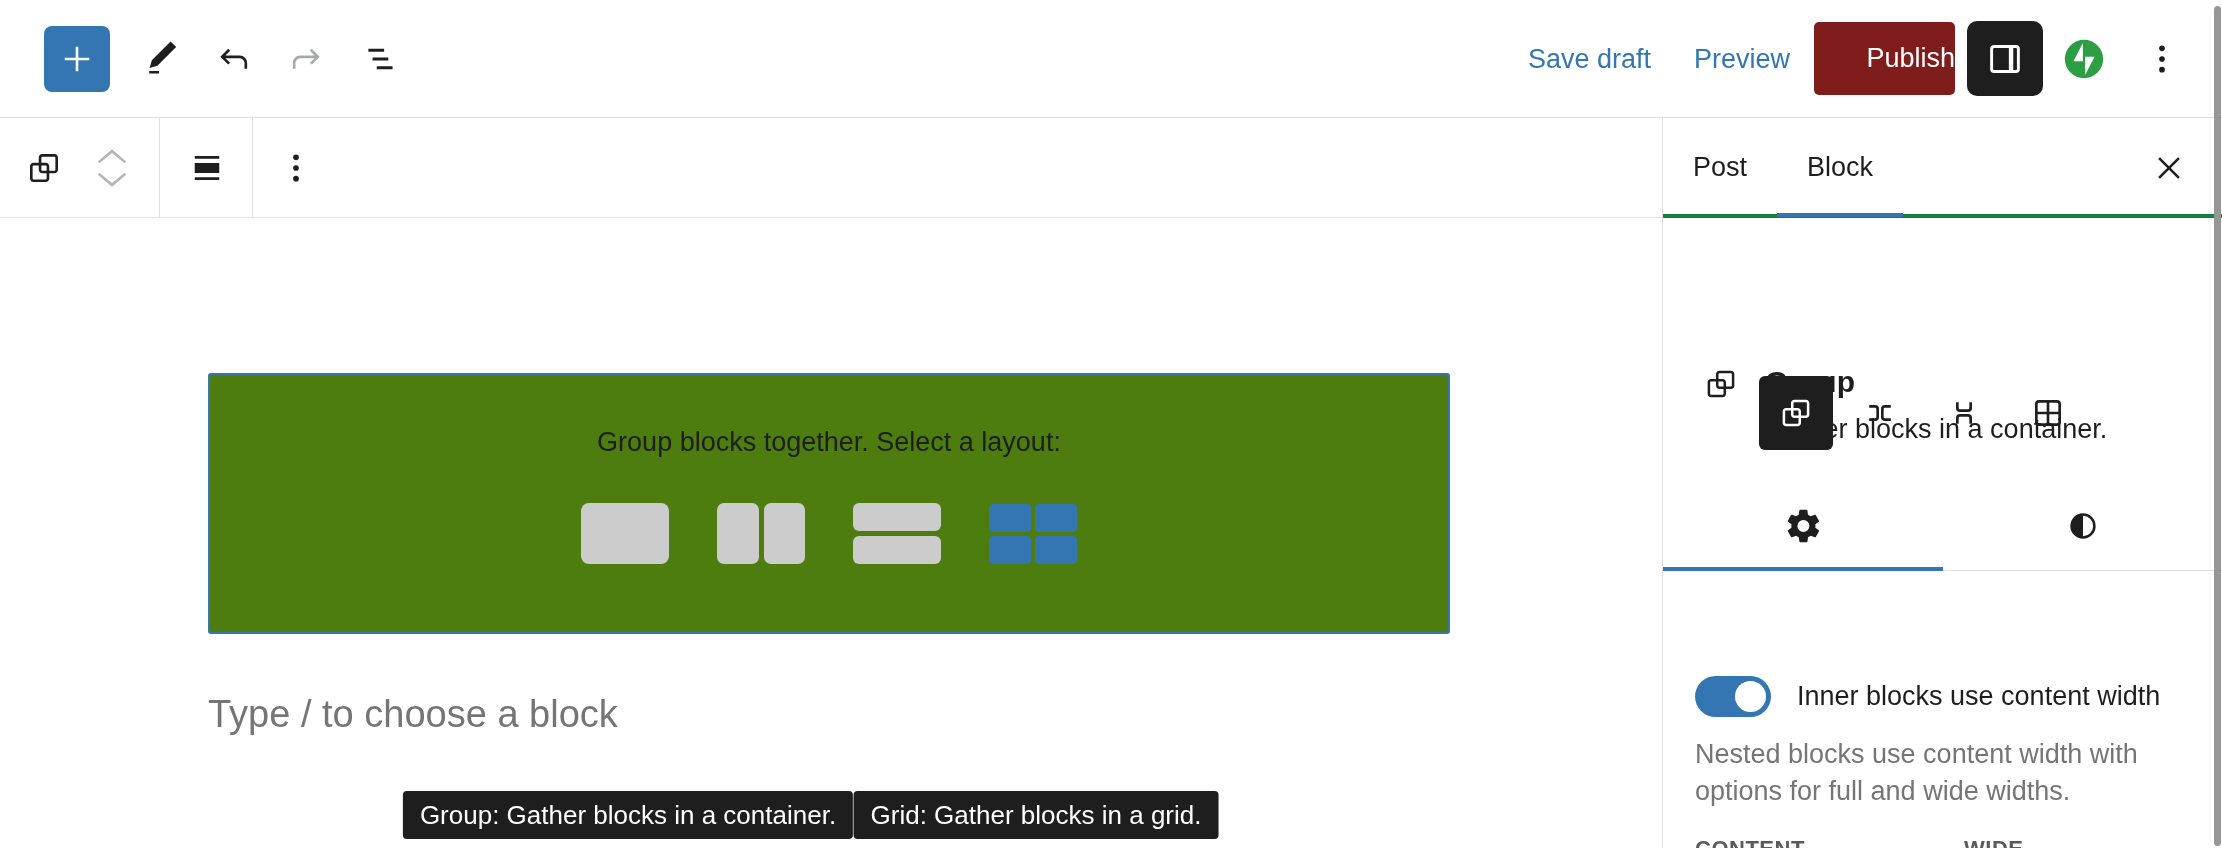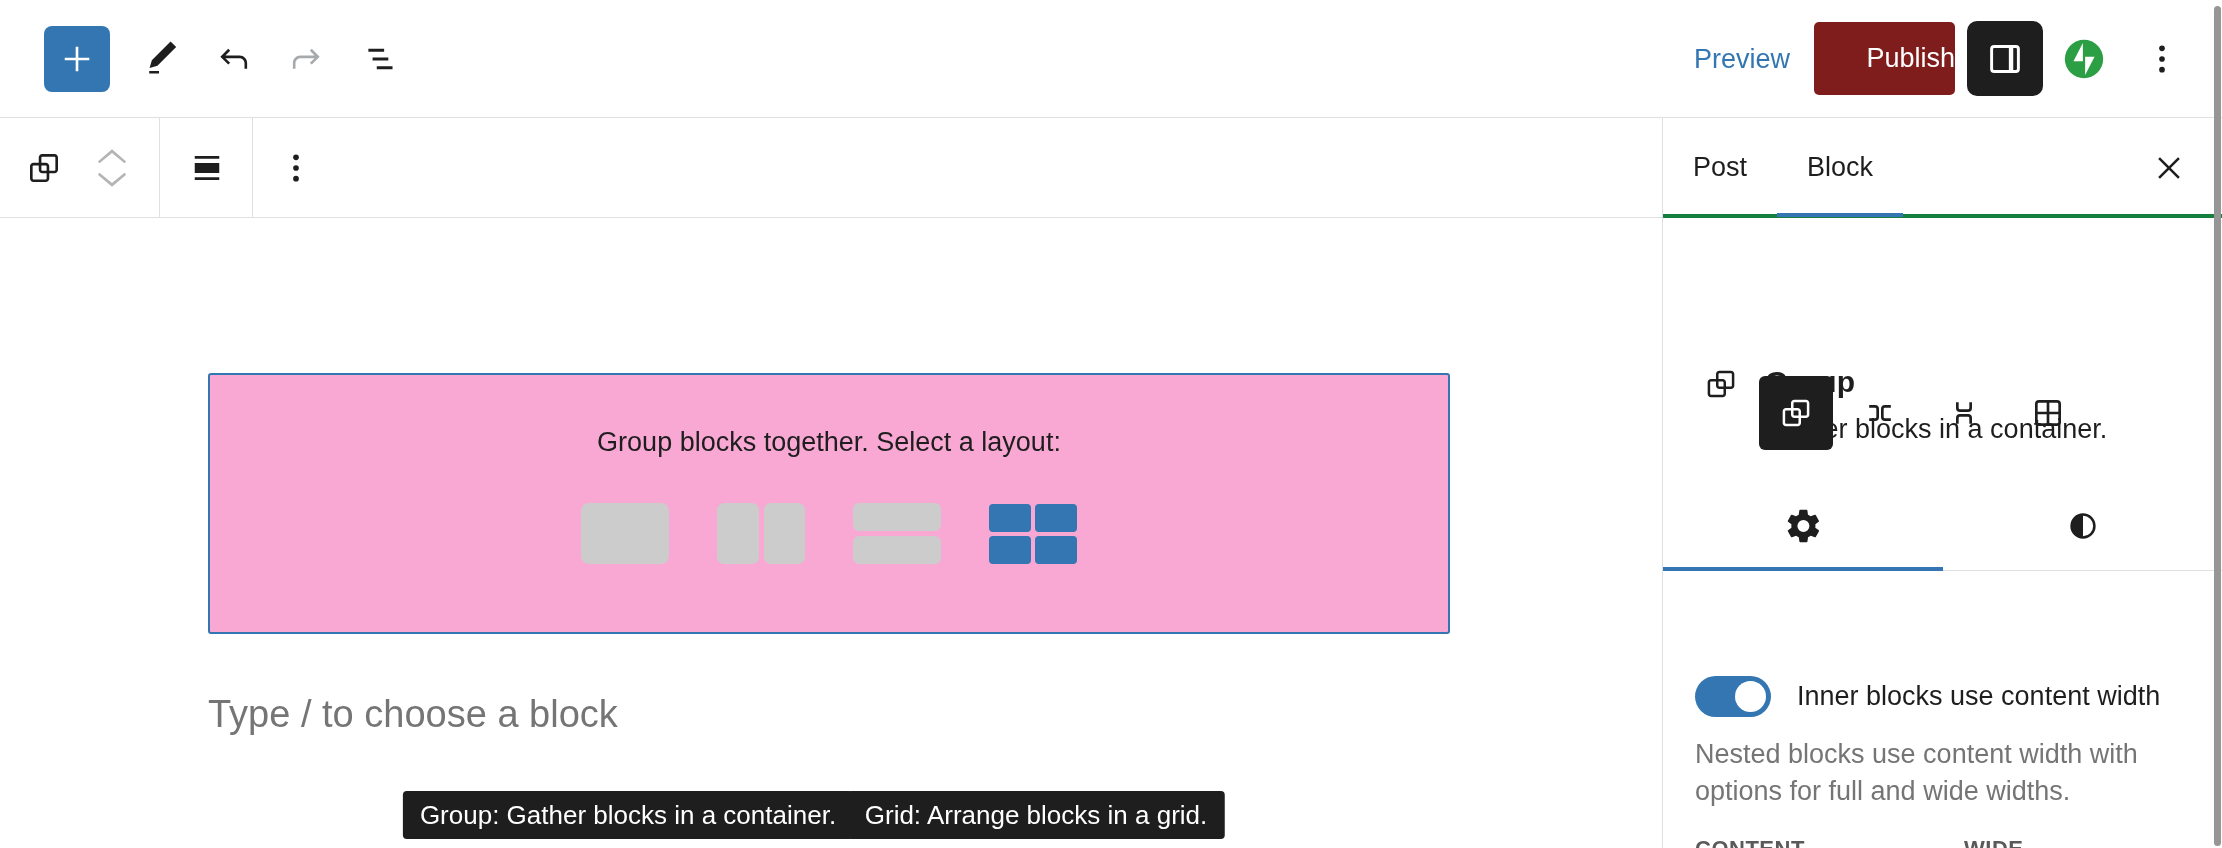--- a/index.html
+++ b/index.html
@@ -48,21 +48,21 @@
   .tb-movers { left: 84px; width: 56px; height: 80px; display: flex; flex-direction: column; align-items: center; justify-content: center; gap: 6px; }
   .tb-sep { position: absolute; top: 0; width: 1px; height: 100px; background: #e0e0e0; }
   .sep1 { left: 159px; } .sep2 { left: 252px; }
   .tb-align { left: 178px; width: 58px; height: 56px; display: flex; align-items: center; justify-content: center; }
   .tb-more { left: 268px; width: 56px; height: 56px; display: flex; align-items: center; justify-content: center; }
 
   
   .canvas { position: absolute; top: 219px; left: 0; width: 1662px; height: 629px; background: #fff; }
   .group-placeholder {
     position: absolute; left: 208px; top: 154px; width: 1242px; height: 261px;
-    border: 2px solid #3376b2; border-radius: 3px; background: #f9a8d4;
+    border: 2px solid #3376b2; border-radius: 3px; background: #4d7c0f;
   }
   .gp-prompt { margin-top: 52px; text-align: center; font-size: 27px; color: #1e1e1e; }
   .gp-previews { position: absolute; left: 0; top: 128px; width: 100%; display: flex; justify-content: center; gap: 48px; }
   .pv-btn { width: 88px; height: 61px; position: relative; padding: 0; }
   .pv-solid { display: block; width: 88px; height: 61px; background: #cccccc; border-radius: 8px; }
   .pv-row { display: flex; gap: 5px; }
   .pv-row span { display: block; width: 41.5px; height: 61px; background: #cccccc; border-radius: 7px; }
   .pv-stack { display: flex; flex-direction: column; gap: 5px; }
   .pv-stack span { display: block; width: 88px; height: 28px; background: #cccccc; border-radius: 6px; }
   .pv-grid { display: grid; grid-template-columns: 42px 42px; grid-template-rows: 28px 28px; gap: 4px; }
@@ -145,20 +145,21 @@
       <svg width="42" height="42" viewBox="0 0 24 24">
           <path d="M15.3 6.2l4.5 4.5-4.5 4.5-1.1-1.1 2.7-2.6H8.8c-1.5 0-2.8 1.3-2.8 2.8v3.2H4.5v-3.2c0-2.4 1.9-4.3 4.3-4.3h8.1l-2.7-2.7 1.1-1.1z" fill="#a7aaad"></path>
         </svg>
     </button>
     <button class="icon-btn">
       <svg width="42" height="42" viewBox="0 0 24 24">
           <path d="M6.5 6.2h9v1.6h-9zM8.9 11.2h9v1.6h-9zM11.3 16.2h9v1.6h-9z" fill="#1e1e1e"></path>
         </svg>
     </button>
   </div>
+  <button class="save-draft-btn">Save draft</button>
   <button class="preview-btn">Preview</button>
   <button class="publish-btn">Publish</button>
   <button class="panel-toggle-btn">
     <svg width="44" height="44" viewBox="0 0 24 24">
         <rect x="4.7" y="5.2" width="14.6" height="13.6" rx="1.4" fill="none" stroke="#fff" stroke-width="1.6"></rect>
         <line x1="15.3" y1="5.6" x2="15.3" y2="18.4" stroke="#fff" stroke-width="2.4"></line>
       </svg>
   </button>
   <button class="jetpack-btn">
     <svg width="46" height="46" viewBox="0 0 24 24">
@@ -233,21 +234,21 @@
         <span class="pv-grid">
             <span></span>
             <span></span>
             <span></span>
             <span></span>
           </span>
       </button>
     </div>
   </div>
   <div class="tooltip tooltip-group">Group: Gather blocks in a container.</div>
-  <div class="tooltip tooltip-grid">Grid: Arrange blocks in a grid.</div>
+  <div class="tooltip tooltip-grid">Grid: Gather blocks in a grid.</div>
   <p class="para-placeholder">Type / to choose a block</p>
 </main>
 
 <aside class="sidebar">
   <div class="side-tabs">
     <button class="side-tab">Post</button>
     <button class="side-tab active">Block</button>
     <button class="close-btn">
       <svg width="34" height="34" viewBox="0 0 24 24">
           <path d="M5 5l14 14M19 5 5 19" stroke="#1e1e1e" stroke-width="1.8" fill="none"></path>

